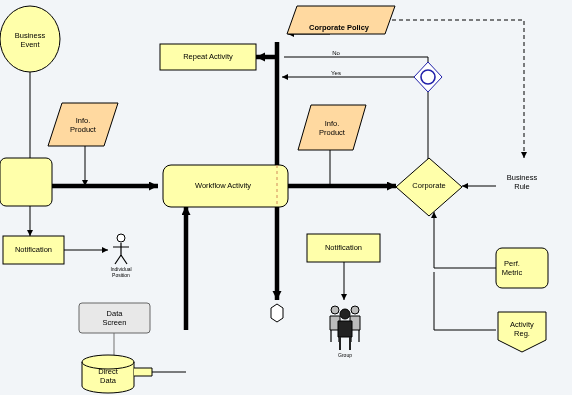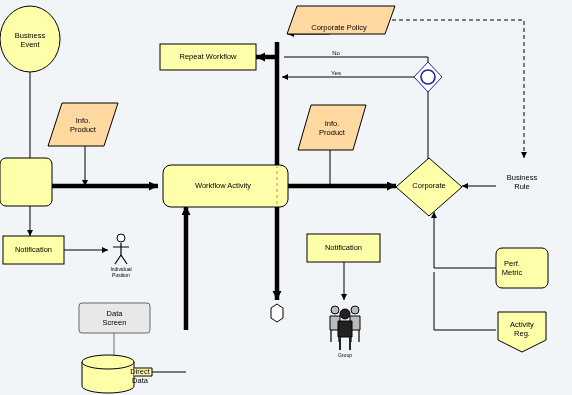--- a/index.html
+++ b/index.html
@@ -167,23 +167,23 @@
     <path d="M338,321 L352,321 L352,337 L338,337 z" fill="#222222" stroke="#000" stroke-width="1"></path>
     <path d="M340,337 L340,350 M350,337 L350,350" stroke="#222222" stroke-width="2"></path>
   </svg>
 
   <div class="node-label" style="left:0px; top:24px; width:60px; height:32px;">Business
 Event</div>
 
   <div class="node-label" style="left:53px; top:109px; width:60px; height:32px;">Info.
 Product</div>
 
-  <div class="node-label" style="left:160px; top:44px; width:96px; height:26px;">Repeat Workflow</div>
-
-  <div class="node-label" style="left:290px; top:8px; width:98px; height:40px;">Corporate Policy</div>
+  <div class="node-label" style="left:160px; top:44px; width:96px; height:26px;">Repeat Activity</div>
+
+  <div class="node-label" style="left:290px; top:8px; width:98px; height:40px;font-weight:bold;">Corporate Policy</div>
 
   <div class="node-label" style="left:302px; top:112px; width:60px; height:32px;">Info.
 Product</div>
 
   <div class="node-label" style="left:163px; top:165px; width:120px; height:42px;">Workflow Activity</div>
 
   <div class="node-label" style="left:399px; top:172px; width:60px; height:28px;">Corporate</div>
 
   <div class="node-label" style="left:496px; top:164px; width:52px; height:36px;">Business
 Rule</div>
@@ -199,20 +199,20 @@
   <div class="node-label" style="left:307px; top:234px; width:73px; height:28px;">Notification</div>
 
   <div class="tiny-label" style="left:96px; top:266px; width:50px;">Individual
 Position</div>
 
   <div class="tiny-label" style="left:325px; top:352px; width:40px;">Group</div>
 
   <div class="node-label" style="left:79px; top:304px; width:71px; height:28px;">Data
 Screen</div>
 
-  <div class="node-label" style="left:82px; top:362px; width:52px; height:28px;padding-left:32px;">Direct
+  <div class="node-label" style="left:82px; top:362px; width:52px; height:28px;">Direct
 Data</div>
 
   <div class="edge-label" style="left:326px; top:50px; width:20px;">No</div>
 
   <div class="edge-label" style="left:326px; top:70px; width:20px;">Yes</div>
 
 </div>
 
 </body></html>

